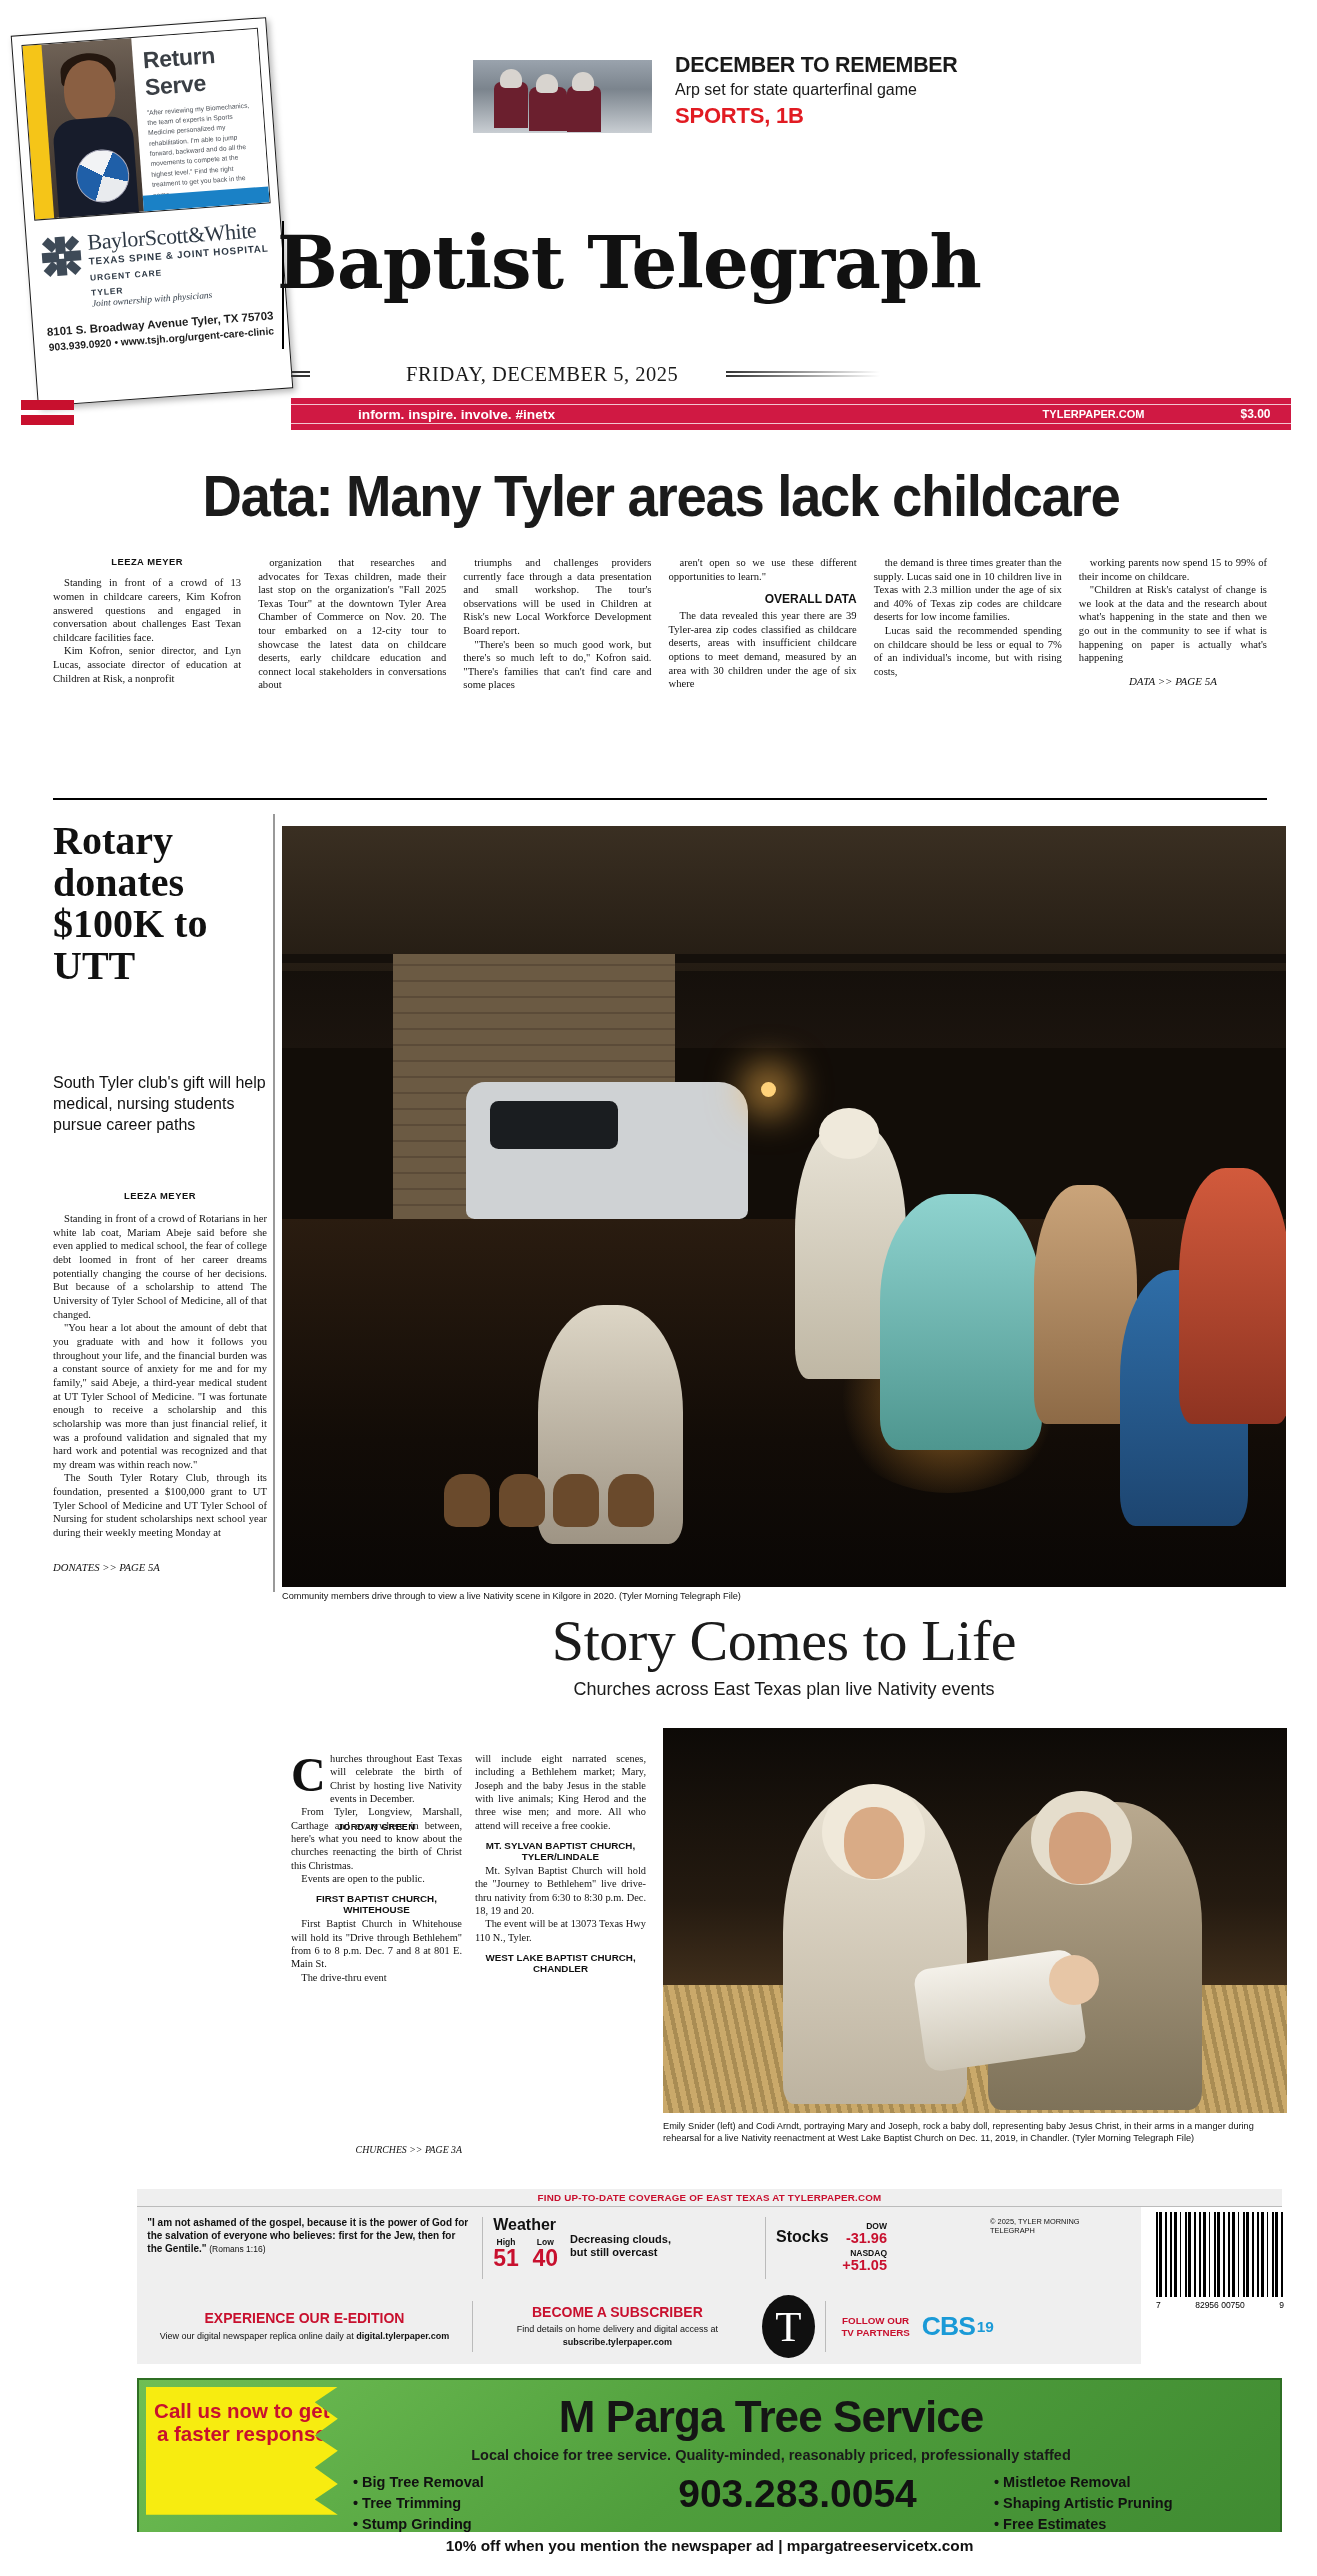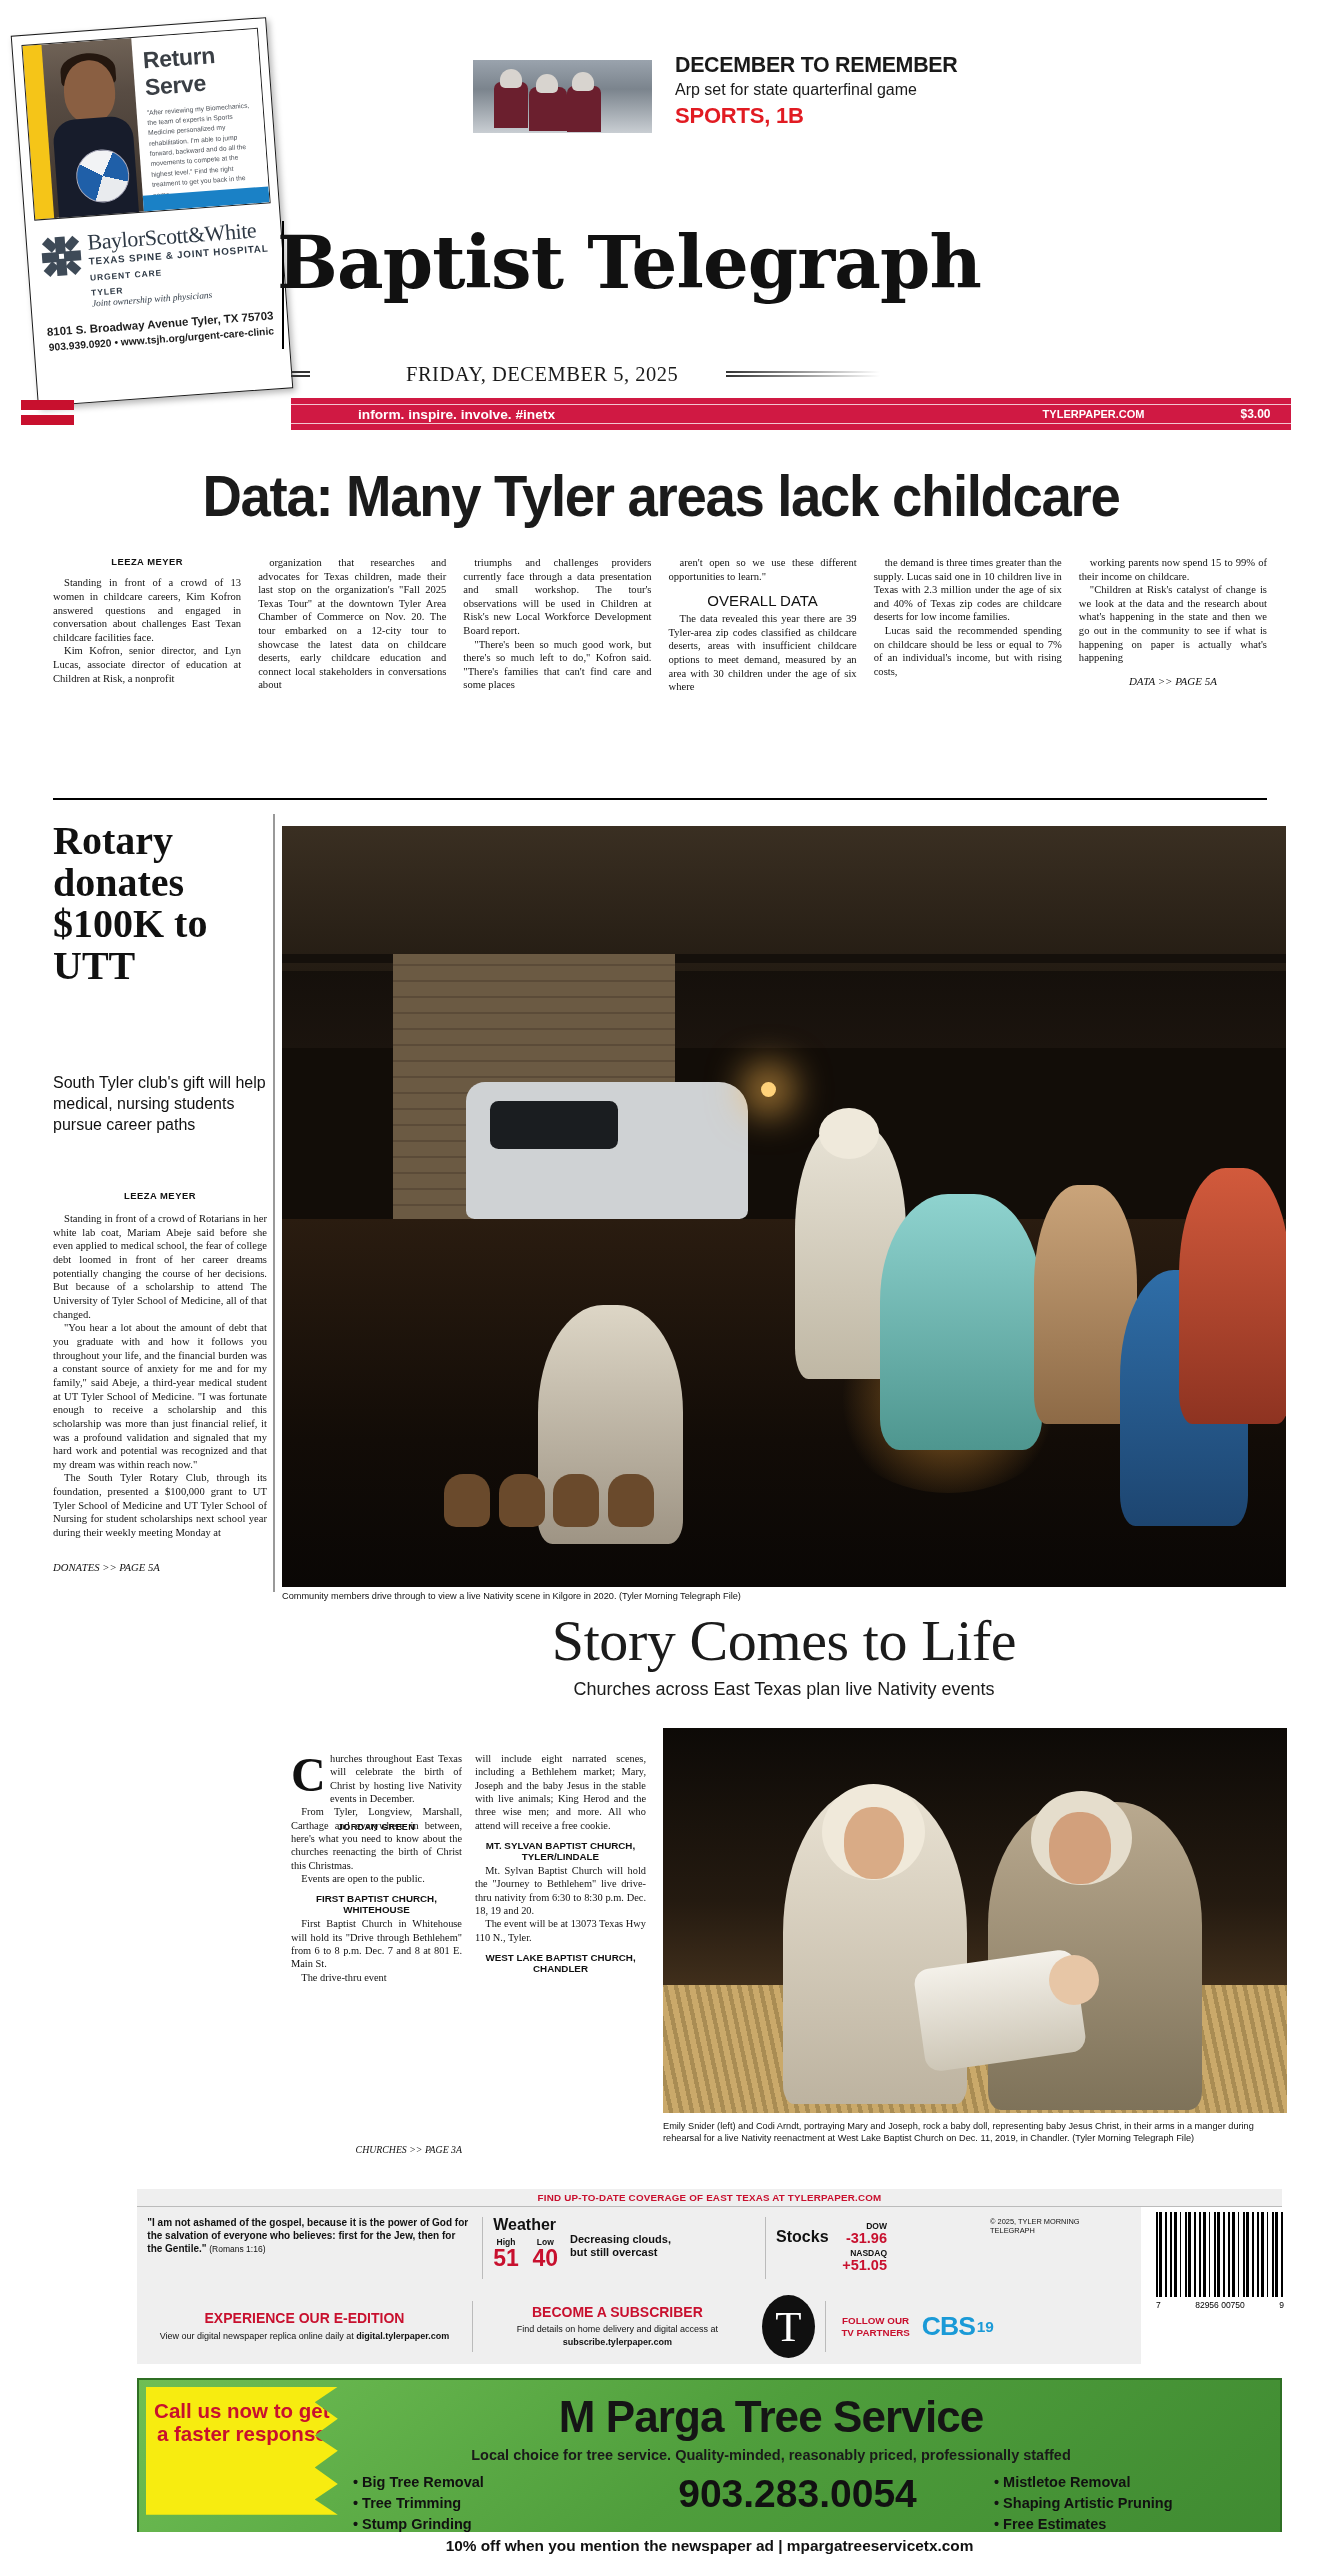--- a/index.html
+++ b/index.html
@@ -88,21 +88,21 @@
 
   
   .hl1 { position:absolute; left:39px; top:462px; width:1244px;
       font-family:"Liberation Sans",sans-serif; font-weight:700; font-size:58px; letter-spacing:-1.4px;
       color:#1b1b1b; text-align:center; transform:scaleX(.94); transform-origin:center; }
 
   .story1 { position:absolute; left:53px; top:556px; width:1214px; height:239px;
       display:grid; grid-template-columns:repeat(6,1fr); column-gap:17px; }
   .byline { font-family:"Liberation Sans",sans-serif; font-weight:700; font-size:9.4px; letter-spacing:0.5px; text-align:center; color:#111; margin-bottom:9.4px; }
   .col p { font-family:"Liberation Serif",serif; font-size:10.6px; line-height:1.285; text-align:justify; text-indent:11px; color:#111; }
-  .sub-head { font-family:"Liberation Sans",sans-serif; font-weight:400; font-size:15px; text-align:center; margin:8.5px 0 3.4px; color:#111; }
+  .sub-head { font-family:"Liberation Sans",sans-serif; font-weight:700; font-size:12px; text-align:right; margin:8.5px 0 3.4px; color:#111; }
   .jump { font-family:"Liberation Serif",serif; font-style:italic; font-size:11px; text-align:center; margin-top:10.3px; color:#111; }
   .hrule { position:absolute; background:#000; }
 
   
   .rot-head { position:absolute; left:53px; top:820px; width:214px;
       font-family:"Liberation Serif",serif; font-weight:700; font-size:40px; line-height:1.04; color:#111; }
   .rot-deck { position:absolute; left:53px; top:1073px; width:214px;
       font-family:"Liberation Sans",sans-serif; font-size:16px; line-height:1.3; color:#111; }
   .rot-by { position:absolute; left:53px; top:1190px; width:214px;
       font-family:"Liberation Sans",sans-serif; font-weight:700; font-size:9.4px; letter-spacing:0.5px; text-align:center; color:#111; }

